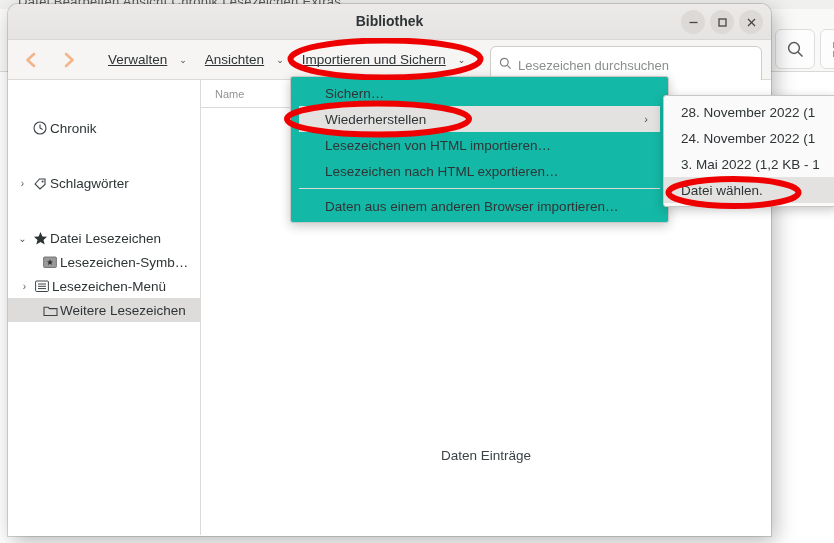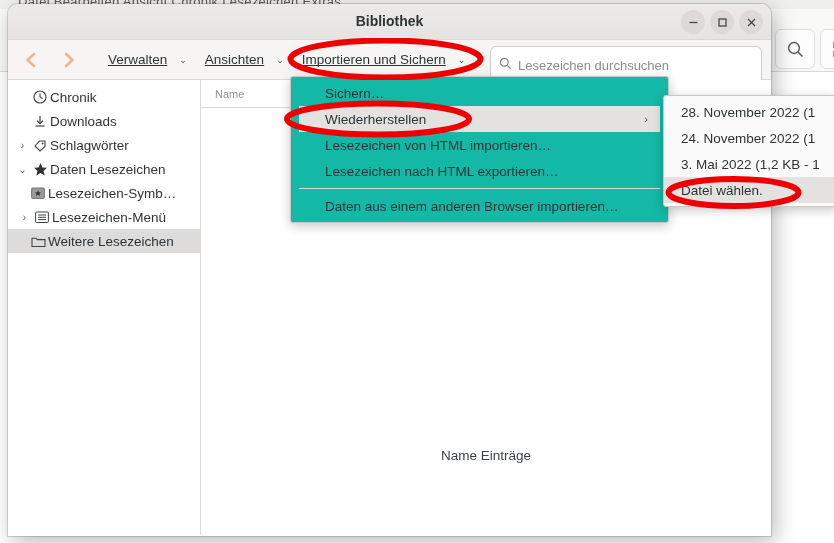--- a/index.html
+++ b/index.html
@@ -118,22 +118,22 @@
     position: relative; height: 24px;
     display: flex; align-items: center;
     font-size: 13.5px; color: #2e3436;
     white-space: nowrap;
   }
   .srow.sel { background: #dedcda; }
   .twisty { width: 15px; text-align: center; font-size: 10px; color: #5a5a58; flex: 0 0 15px; }
   .sicon { width: 20px; display: flex; align-items: center; justify-content: center; flex: 0 0 20px; }
   .sicon svg { display: block; }
   .slabel { overflow: hidden; }
-  .ind0 { padding-left: 7px; }
-  .ind1 { padding-left: 20px; }
+  .ind0 { padding-left: 7px; margin-top: 31px; }
+  .ind1 { padding-left: 32px; }
 
   .listpane { flex: 1; background: #ffffff; position: relative; }
   .colheader {
     height: 28px; background: #ffffff;
     border-bottom: 1px solid #dcdad7;
     display: flex; align-items: center;
   }
   .colname { font-size: 11px; color: #919496; padding-left: 14px; }
   .emptymsg {
     position: absolute; left: 0; right: 0; top: 368px;
@@ -284,48 +284,37 @@
           <span class="twisty"></span>
           <span class="sicon">
             <svg width="14" height="14" viewBox="0 0 14 14">
                 <circle cx="7" cy="7" r="6" fill="none" stroke="#3b4245" stroke-width="1.1"></circle>
                 <polyline points="7,3.6 7,7 9.6,8.4" fill="none" stroke="#3b4245" stroke-width="1.1"></polyline>
               </svg>
           </span>
           <span class="slabel">Chronik</span>
         </div>
         <div class="srow ind0">
-          <span class="twisty"></span>
-          <span class="sicon">
-            <svg width="14" height="14" viewBox="0 0 14 14">
-                <line x1="7" y1="2" x2="7" y2="9.3" stroke="#3b4245" stroke-width="1.2"></line>
-                <polyline points="4,6.6 7,9.6 10,6.6" fill="none" stroke="#3b4245" stroke-width="1.2"></polyline>
-                <line x1="2.5" y1="12" x2="11.5" y2="12" stroke="#3b4245" stroke-width="1.2"></line>
-              </svg>
-          </span>
-          <span class="slabel">Downloads</span>
-        </div>
-        <div class="srow ind0">
           <span class="twisty">›</span>
           <span class="sicon">
             <svg width="14" height="14" viewBox="0 0 14 14">
                 <path d="M2 8 L6.5 3 L12 3 L12 8.5 L7 13 Z" fill="none" stroke="#3b4245" stroke-width="1.1"></path>
                 <circle cx="9.6" cy="5.4" r="1" fill="#3b4245"></circle>
               </svg>
           </span>
           <span class="slabel">Schlagwörter</span>
         </div>
         <div class="srow ind0">
           <span class="twisty">⌄</span>
           <span class="sicon">
             <svg width="15" height="15" viewBox="0 0 15 15">
                 <polygon points="7.5,1 9.4,5.5 14,5.8 10.5,8.9 11.7,13.6 7.5,11 3.3,13.6 4.5,8.9 1,5.8 5.6,5.5" fill="#2e3436"></polygon>
               </svg>
           </span>
-          <span class="slabel">Daten Lesezeichen</span>
+          <span class="slabel">Datei Lesezeichen</span>
         </div>
         <div class="srow ind1">
           <span class="sicon">
             <svg width="14" height="13" viewBox="0 0 14 13">
                 <rect x="0.6" y="1" width="12.8" height="10.5" rx="1" fill="#9a9a98" stroke="#6e6e6c" stroke-width="0.9"></rect>
                 <polygon points="7,3.2 7.9,5.3 10,5.4 8.4,6.8 9,8.9 7,7.7 5,8.9 5.6,6.8 4,5.4 6.1,5.3" fill="#2e3436"></polygon>
               </svg>
           </span>
           <span class="slabel">Lesezeichen-Symb…</span>
         </div>
@@ -348,21 +337,21 @@
               </svg>
           </span>
           <span class="slabel">Weitere Lesezeichen</span>
         </div>
       </div>
 
       <div class="listpane">
         <div class="colheader">
           <span class="colname">Name</span>
         </div>
-        <div class="emptymsg">Name Einträge</div>
+        <div class="emptymsg">Daten Einträge</div>
       </div>
 
     </div>
   </div>
 
   <div class="popup">
     <div class="mitem">
       <span>Sichern…</span>
     </div>
     <div class="mitem hl">

